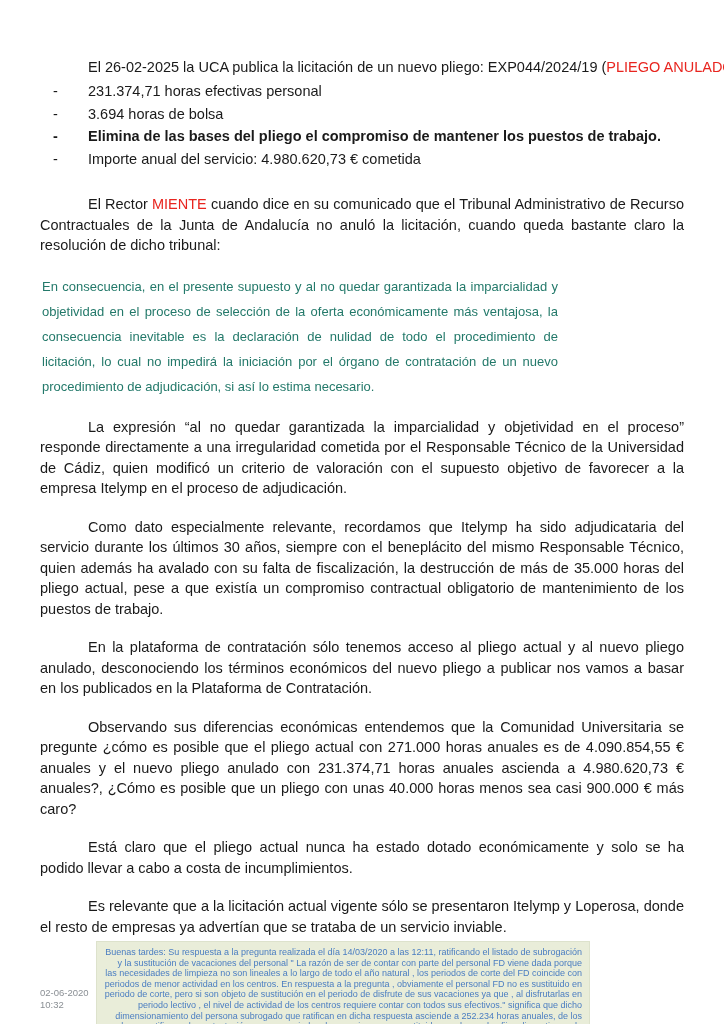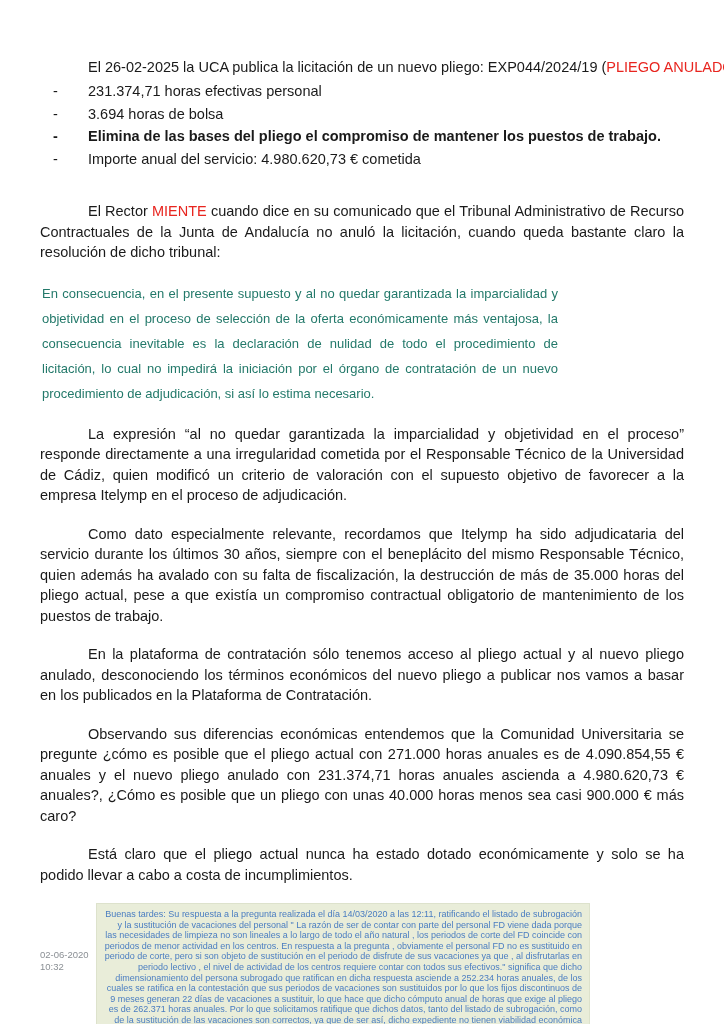--- a/index.html
+++ b/index.html
@@ -107,29 +107,30 @@
     <div class="bullet-row bold">
       <span class="bullet-marker">-</span>
       <span class="bullet-text">Elimina de las bases del pliego el compromiso de mantener los puestos de trabajo.</span>
     </div>
     <div class="bullet-row">
       <span class="bullet-marker">-</span>
       <span class="bullet-text">Importe anual del servicio: 4.980.620,73 € cometida</span>
     </div>
   </div>
 
-  <p class="para" style="margin-top:31px"><span>El Rector </span><span class="red">MIENTE</span><span> cuando dice en su comunicado que el Tribunal Administrativo de Recurso Contractuales de la Junta de Andalucía no anuló la licitación, cuando queda bastante claro la resolución de dicho tribunal:</span></p>
+  <p class="para" style="margin-top:24px"><span>El Rector </span><span class="red">MIENTE</span><span> cuando dice en su comunicado que el Tribunal Administrativo de Recurso Contractuales de la Junta de Andalucía no anuló la licitación, cuando queda bastante claro la resolución de dicho tribunal:</span></p>
 
   <div class="quote-teal">En consecuencia, en el presente supuesto y al no quedar garantizada la imparcialidad y objetividad en el proceso de selección de la oferta económicamente más ventajosa, la consecuencia inevitable es la declaración de nulidad de todo el procedimiento de licitación, lo cual no impedirá la iniciación por el órgano de contratación de un nuevo procedimiento de adjudicación, si así lo estima necesario.</div>
 
   <p class="para">La expresión “al no quedar garantizada la imparcialidad y objetividad en el proceso” responde directamente a una irregularidad cometida por el Responsable Técnico de la Universidad de Cádiz, quien modificó un criterio de valoración con el supuesto objetivo de favorecer a la empresa Itelymp en el proceso de adjudicación.</p>
   <p class="para">Como dato especialmente relevante, recordamos que Itelymp ha sido adjudicataria del servicio durante los últimos 30 años, siempre con el beneplácito del mismo Responsable Técnico, quien además ha avalado con su falta de fiscalización, la destrucción de más de 35.000 horas del pliego actual, pese a que existía un compromiso contractual obligatorio de mantenimiento de los puestos de trabajo.</p>
   <p class="para">En la plataforma de contratación sólo tenemos acceso al pliego actual y al nuevo pliego anulado, desconociendo los términos económicos del nuevo pliego a publicar nos vamos a basar en los publicados en la Plataforma de Contratación.</p>
   <p class="para">Observando sus diferencias económicas entendemos que la Comunidad Universitaria se pregunte  ¿cómo es posible que el pliego actual con 271.000 horas anuales es de  4.090.854,55 € anuales y el nuevo pliego anulado con 231.374,71 horas anuales ascienda a 4.980.620,73 € anuales?, ¿Cómo es posible que un pliego con unas 40.000 horas menos sea casi 900.000 € más caro?</p>
   <p class="para tight">Está claro que el pliego actual nunca ha estado dotado económicamente y solo se ha podido llevar a cabo a costa de incumplimientos.</p>
+  <p class="para tight" style="margin-bottom:4px">Es relevante que a la licitación actual vigente sólo se presentaron Itelymp y Loperosa, donde el resto de empresas ya advertían que se trataba de un servicio inviable.</p>
 
   <div class="chat-wrap">
     <div class="chat-timestamp">
       <div>02-06-2020</div>
       <div>10:32</div>
     </div>
     <div class="chat-box">
       <div class="chat-text">Buenas tardes: Su respuesta a la pregunta realizada el día 14/03/2020 a las 12:11, ratificando el listado de subrogación y la sustitución de vacaciones del personal " La razón de ser de contar con parte del personal FD viene dada porque las necesidades de limpieza no son lineales a lo largo de todo el año natural , los periodos de corte del FD coincide con periodos de menor actividad en los centros. En respuesta a la pregunta , obviamente el personal FD no es sustituido en periodo de corte, pero si son objeto de sustitución en el periodo de disfrute de sus vacaciones ya que , al disfrutarlas en periodo lectivo , el nivel de actividad de los centros requiere contar con todos sus efectivos." significa que dicho dimensionamiento del persona subrogado que ratifican en dicha respuesta asciende a 252.234 horas anuales, de los cuales se ratifica en la contestación que sus periodos de vacaciones son sustituidos por lo que los fijos discontinuos de 9 meses generan 22 días de vacaciones a sustituir, lo que hace que dicho cómputo anual de horas que exige al pliego es de 262.371 horas anuales. Por lo que solicitamos ratifique que dichos datos, tanto del listado de subrogación, como de la sustitución de las vacaciones son correctos, ya que de ser así, dicho expediente no tienen viabilidad económica para cumplirlo según pliego y según convenio.Gracias.</div>
     </div>
   </div>

